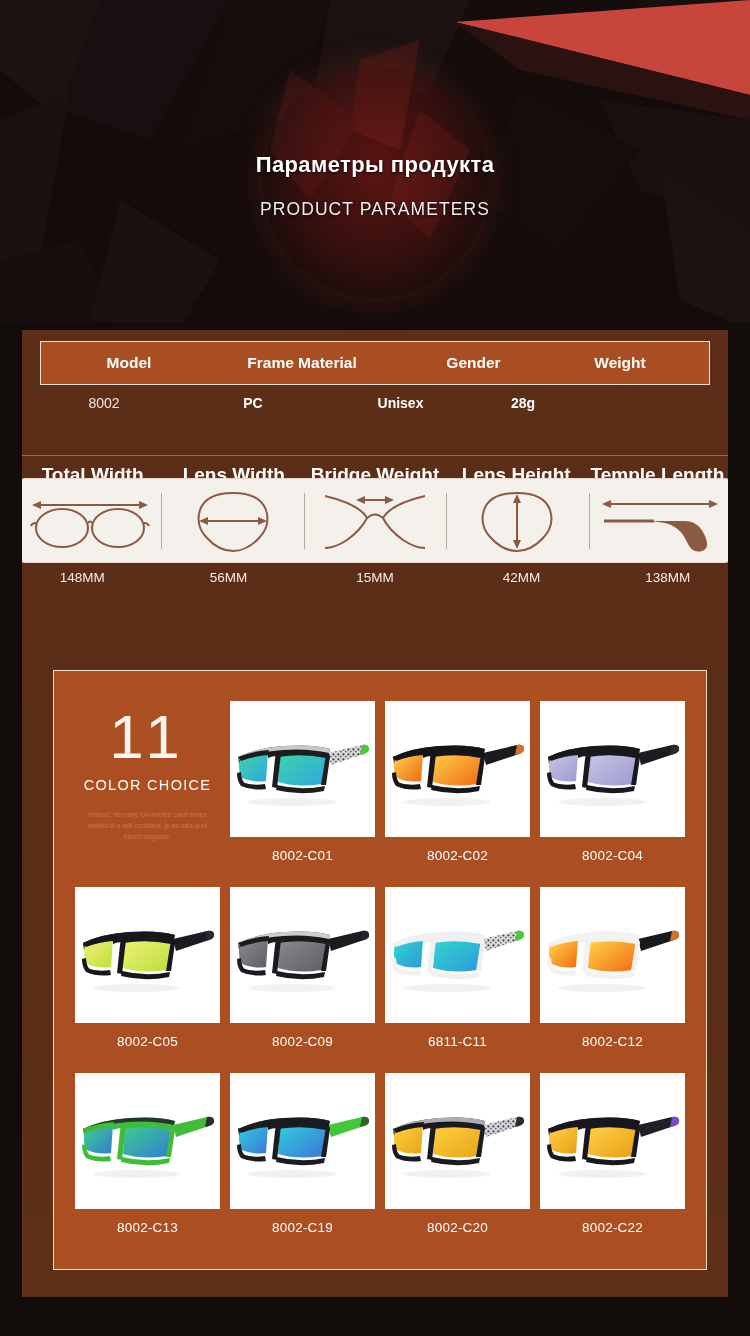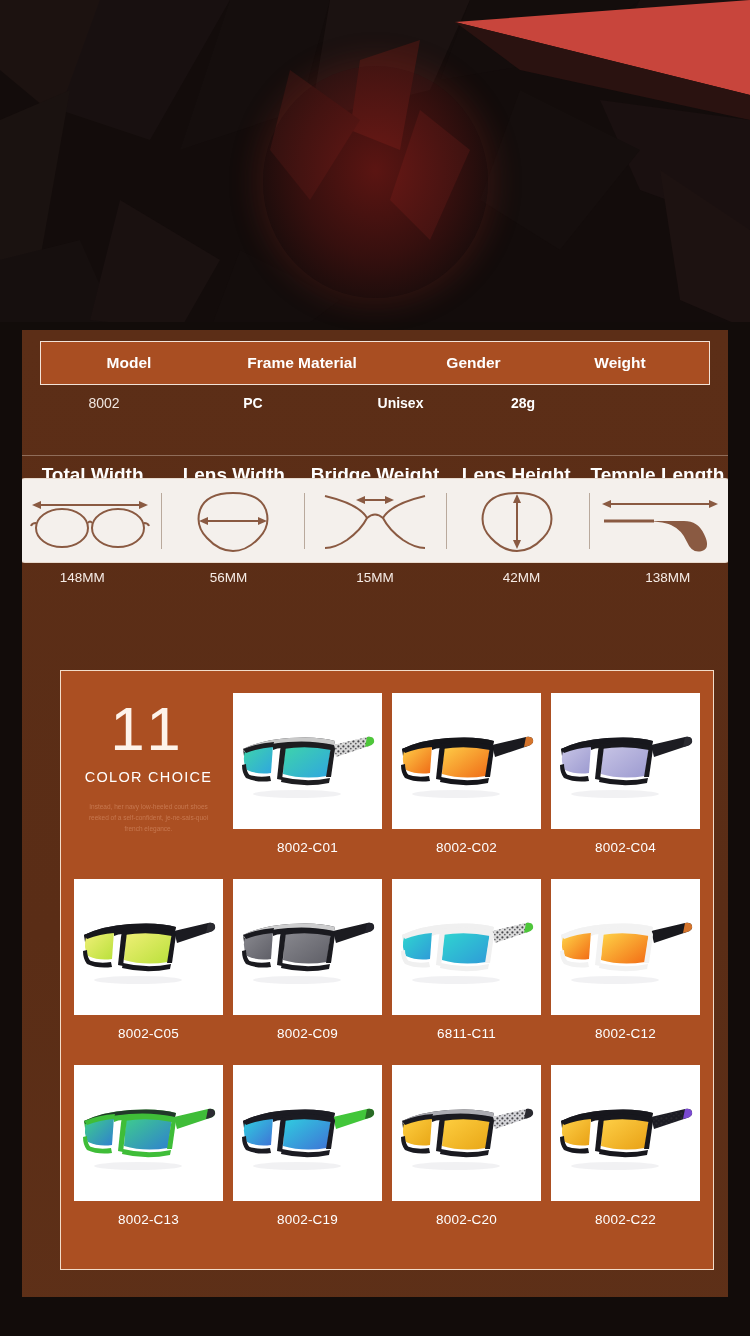--- a/index.html
+++ b/index.html
@@ -168,27 +168,27 @@
   .dim-value {
     flex: 1;
     text-align: center;
     color: #f6ece6;
     font-size: 13.5px;
   }
 
   
   .color-panel {
     position: absolute;
-    left: 38px; top: 340px;
+    left: 31px; top: 340px;
     width: 654px;
     height: 600px;
     background: #ab4f22;
     border: 1px solid #f2dcc9;
     box-sizing: border-box;
-    padding: 8px;
+    padding: 16px;
   }
   .grid-row {
     display: flex;
     height: 186px;
   }
   .cell {
     width: 25%;
     display: flex;
     flex-direction: column;
     align-items: center;
@@ -293,20 +293,24 @@
       <polygon points="660,170 750,230 750,330 680,300" fill="#1d1211"></polygon>
       <polygon points="0,260 80,240 120,330 0,330" fill="#160f0e"></polygon>
       <polygon points="120,200 220,260 180,330 90,320" fill="#1a1110"></polygon>
       <polygon points="240,250 340,300 300,330 210,330" fill="#140d0c"></polygon>
       <polygon points="360,60 420,40 400,150 350,130" fill="#3a1512"></polygon>
       <polygon points="290,70 360,120 310,200 270,150" fill="#2c1210"></polygon>
       <polygon points="420,110 470,150 430,240 390,200" fill="#331311"></polygon>
       <rect x="0" y="322" width="750" height="8" fill="#120c0a"></rect>
     </svg>
     <div class="hero-ellipse"></div>
+    <div class="hero-text">
+      <div class="hero-title-ru">Параметры продукта</div>
+      <div class="hero-title-en">PRODUCT PARAMETERS</div>
+    </div>
   </div>
 
   <div class="body-wrap">
 
     <div class="spec-block">
       <div class="spec-head">
         <div class="spec-cell h c-model">Model</div>
         <div class="spec-cell h c-frame">Frame Material</div>
         <div class="spec-cell h c-gender">Gender</div>
         <div class="spec-cell h c-weight">Weight</div>

